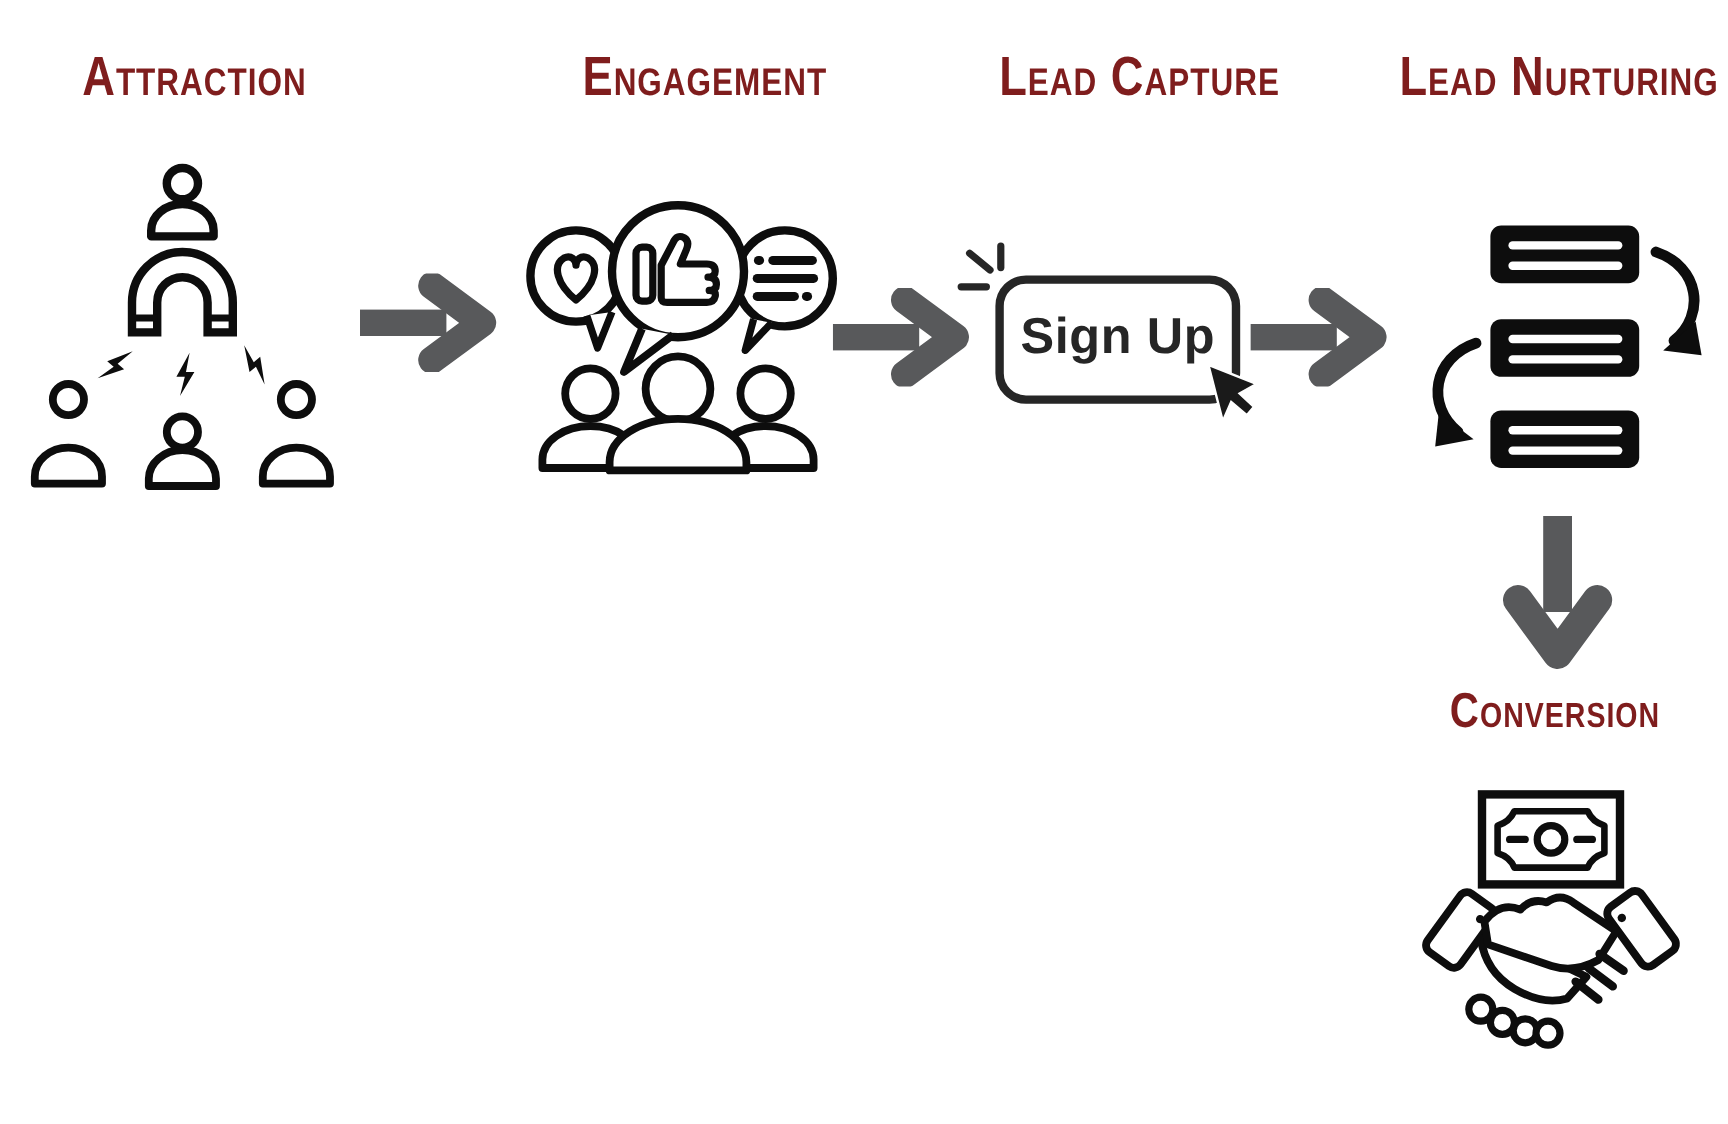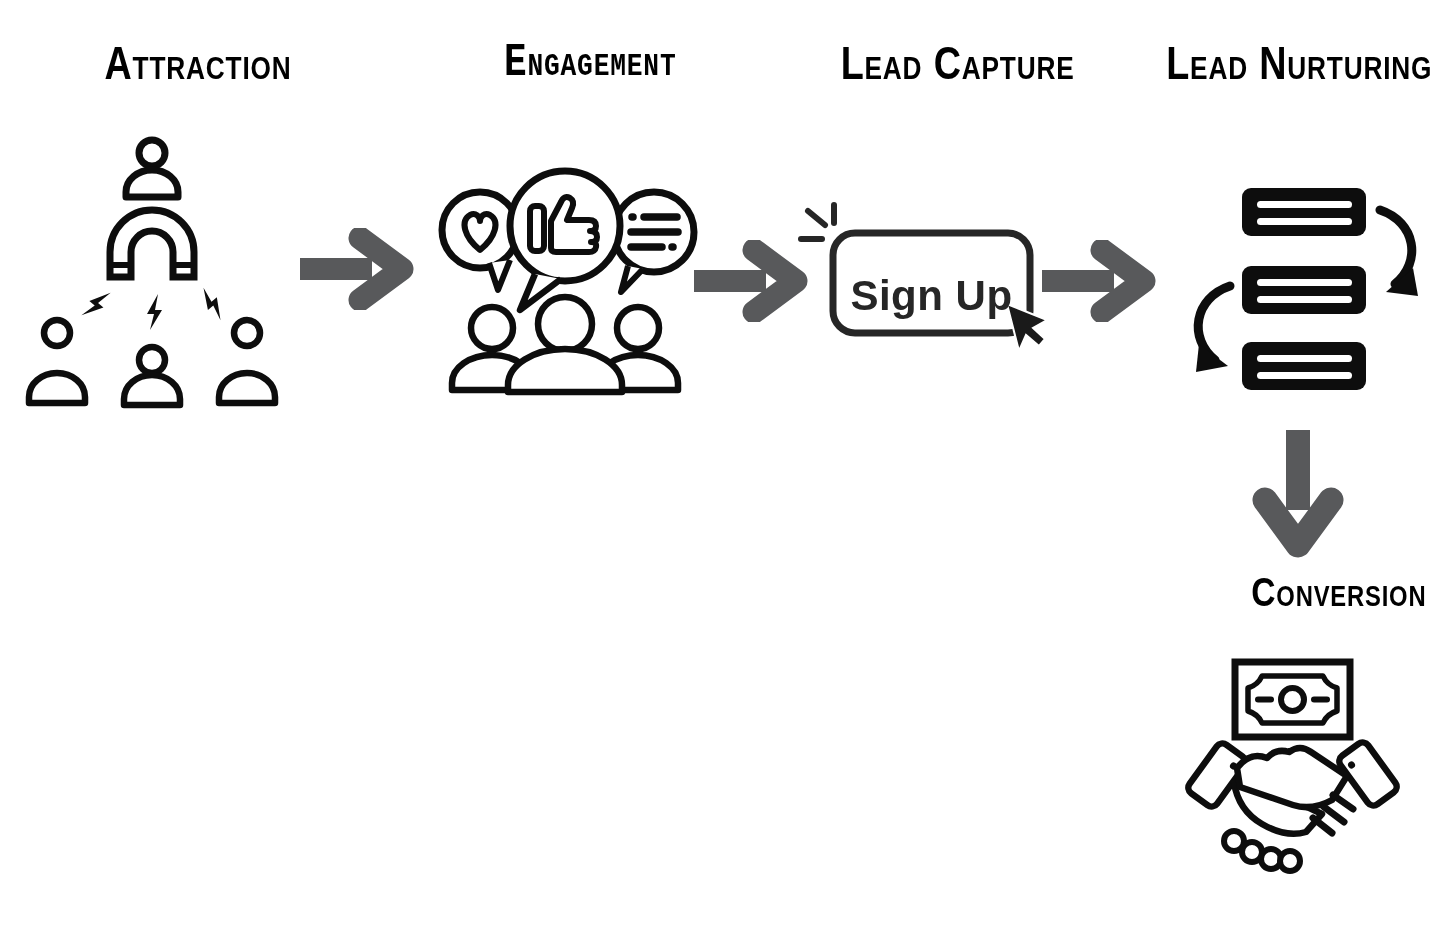--- a/index.html
+++ b/index.html
@@ -3,23 +3,23 @@
 <meta charset="utf-8">
 <style>
   html,body{margin:0;padding:0;}
   body{
     width:1440px;height:937px;position:relative;overflow:hidden;
     background:#ffffff;
     font-family:"Liberation Sans", sans-serif;
   }
   .stage-heading{
     position:absolute;
-    text-align:right;
+    text-align:center;
     font-weight:bold;
-    color:#000000;
+    color:#7f1d1d;
     font-variant:small-caps;
     white-space:nowrap;
     line-height:1;
   }
   .stage-heading .squeeze{
     display:inline-block;
     transform:scaleX(0.82);
     letter-spacing:1px;
   }
   .h-row1{font-size:46px;top:40px;}
@@ -28,32 +28,31 @@
   .signup-text{
     font-weight:bold;
     font-size:42px;
     color:#262626;
     letter-spacing:0.5px;
     position:absolute;
     width:100%;
     text-align:center;
     top:56px;
     font-variant:normal;
-    margin-top:16px;
   }
   .signup-wrap{position:absolute;left:795px;top:200px;width:260px;height:165px;}
   svg{display:block;}
 </style>
 </head>
 <body>
 
 <div class="stage-heading h-row1" style="left:12px;width:300px;">
   <span class="squeeze">Attraction</span>
 </div>
-<div class="stage-heading h-row1" style="left:395px;width:300px;font-family:Liberation Mono, monospace;">
+<div class="stage-heading h-row1" style="left:437px;width:300px;">
   <span class="squeeze">Engagement</span>
 </div>
 <div class="stage-heading h-row1" style="left:800px;width:300px;">
   <span class="squeeze">Lead Capture</span>
 </div>
 <div class="stage-heading h-row1" style="left:1137px;width:320px;">
   <span class="squeeze">Lead Nurturing</span>
 </div>
 <div class="stage-heading h-conversion" style="left:1146px;width:300px;">
   <span class="squeeze">Conversion</span>

